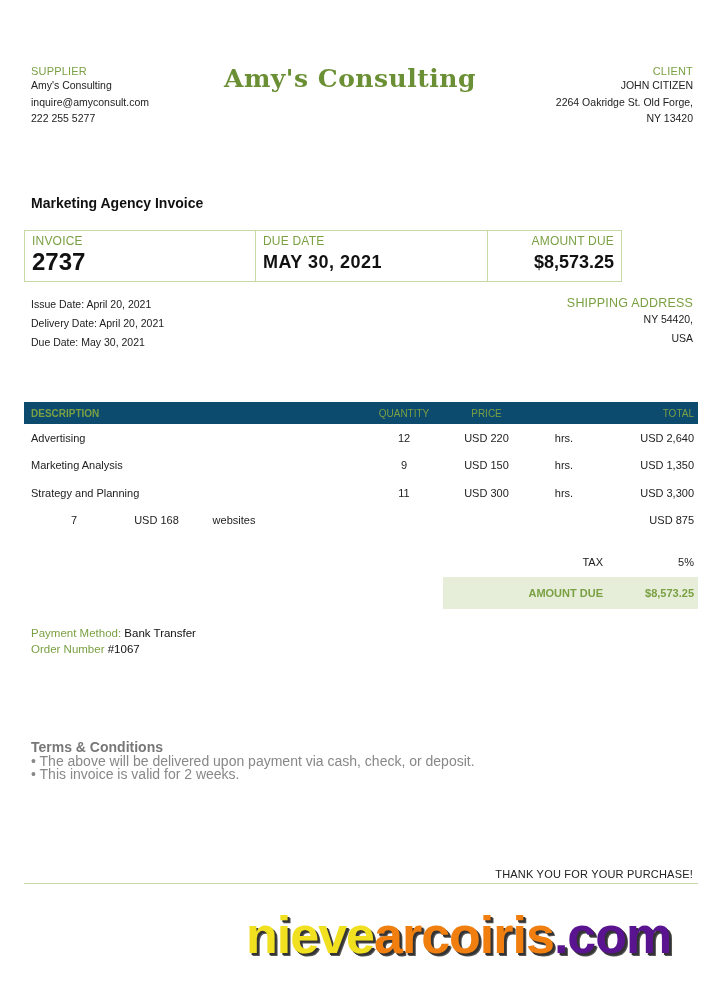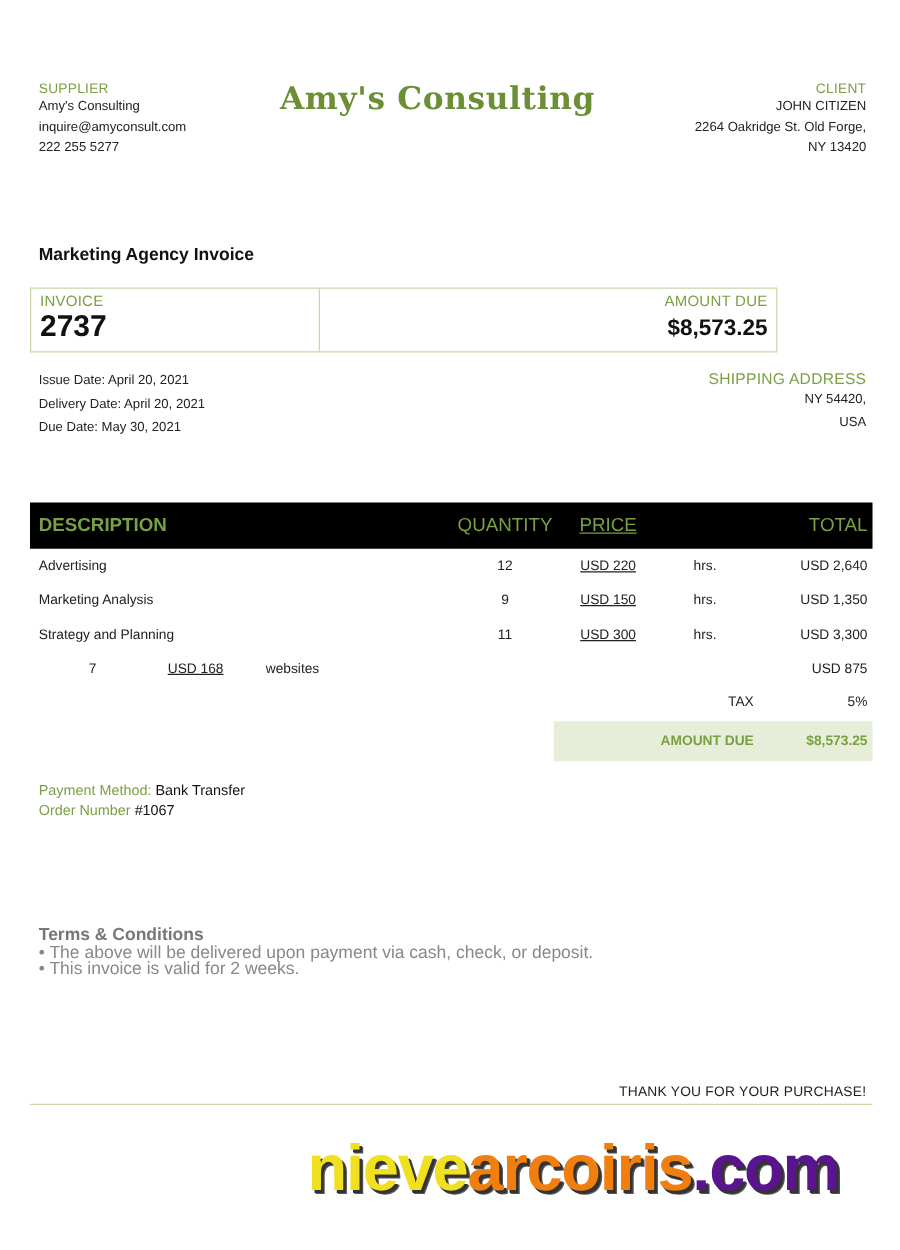--- a/index.html
+++ b/index.html
@@ -31,25 +31,25 @@
   #sb-amount .val { font-size: 18px; margin-top: 4px; }
 
   #dates { left: 31px; top: 295px; }
   #dates .small { line-height: 19px; }
   #shipping { right: 27px; top: 296px; text-align: right; }
   #shipping .lbl { font-size: 12.5px; text-align: center; }
   #shipping .small { line-height: 19px; }
 
   
   #items { left: 24px; top: 402px; width: 674px; }
-  .thead { height: 37px; background: #000000; display: flex; align-items: center; font-size: 15px; font-weight: bold; color: #7aa043; }
+  .thead { height: 22px; background: #0c4a6e; display: flex; align-items: center; font-size: 10px; font-weight: bold; color: #7aa043; }
   .row { height: 27.5px; display: flex; align-items: center; font-size: 11px; color: #222; }
   .c-desc { width: 330px; padding-left: 7px; }
   .c-qty { width: 100px; text-align: center; }
-  .c-price { width: 65px; text-align: center; text-decoration: underline; }
+  .c-price { width: 65px; text-align: center; }
   .c-unit { width: 90px; text-align: center; }
   .c-total { flex: 1; text-align: right; padding-right: 4px; }
   .thead .c-qty, .thead .c-price, .thead .c-total { font-weight: normal; font-family: "Liberation Sans", sans-serif; }
 
   #tax-row { left: 443px; top: 549px; width: 255px; height: 26px; display: flex; align-items: center; font-size: 11px; }
   #tax-row .t-label { width: 160px; text-align: right; }
   #tax-row .t-val { flex: 1; text-align: right; padding-right: 4px; }
   #due-row { left: 443px; top: 577px; width: 255px; height: 32px; background: #e6eed9; display: flex; align-items: center; font-size: 11px; font-weight: bold; color: #7aa043; }
   #due-row .t-label { width: 160px; text-align: right; }
   #due-row .t-val { flex: 1; text-align: right; padding-right: 4px; }
@@ -86,20 +86,24 @@
   <div class="small">2264 Oakridge St. Old Forge,</div>
   <div class="small">NY 13420</div>
 </div>
 
 <div id="doc-title" class="abs">Marketing Agency Invoice</div>
 
 <div id="summary-box" class="abs">
   <div id="sb-invoice" class="sbox">
     <div class="lbl">INVOICE</div>
     <div class="val">2737</div>
+  </div>
+  <div id="sb-due" class="sbox">
+    <div class="lbl">DUE DATE</div>
+    <div class="val">MAY 30, 2021</div>
   </div>
   <div id="sb-amount" class="sbox">
     <div class="lbl">AMOUNT DUE</div>
     <div class="val">$8,573.25</div>
   </div>
 </div>
 
 <div id="dates" class="abs">
   <div class="small">Issue Date:  April 20, 2021</div>
   <div class="small">Delivery Date: April 20, 2021</div>

